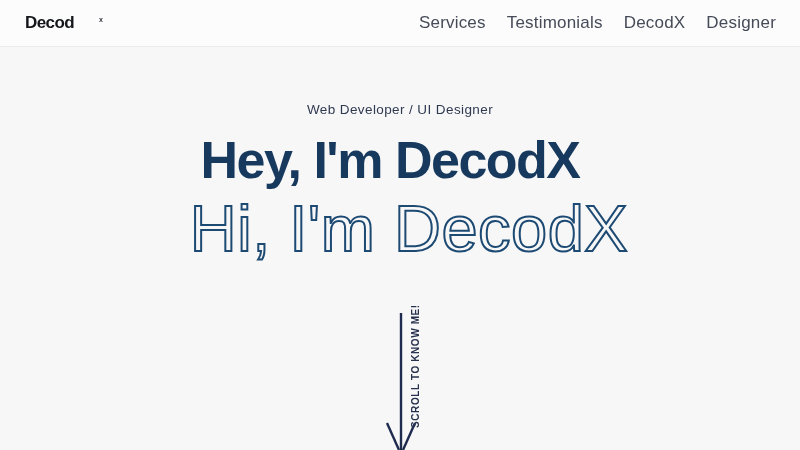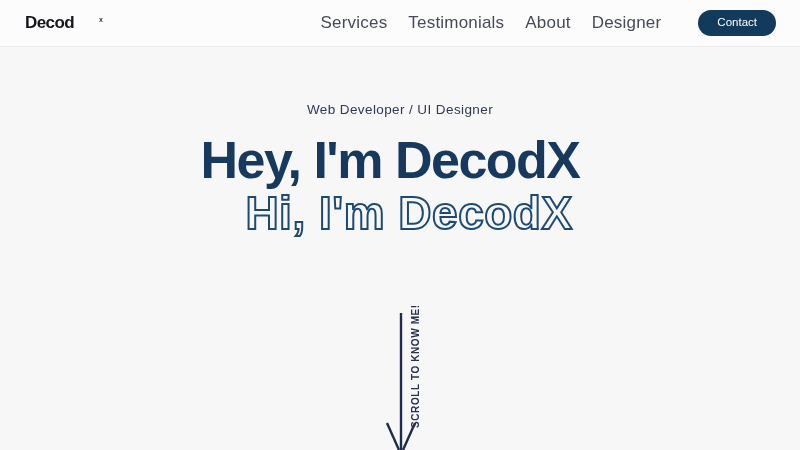--- a/index.html
+++ b/index.html
@@ -92,24 +92,24 @@
     margin-top:16px;
     font-size:52px;
     line-height:1.05;
     font-weight:900;
     letter-spacing:-1.5px;
     color:var(--navy);
     transform:translateX(-10px);
     white-space:nowrap;
   }
   .hero-title-outline{
-    margin-top:1px;
-    font-size:46px;
+    margin-top:7px;
+    font-size:65px;
     line-height:1.05;
-    font-weight:700;
+    font-weight:400;
     letter-spacing:0.5px;
     color:transparent;
     -webkit-text-stroke:2px var(--outline);
     text-stroke:2px var(--outline);
     transform:translateX(9px);
     white-space:nowrap;
   }
 
   
   .scroll-indicator{
@@ -140,23 +140,22 @@
 <body>
 
 <header class="header">
   <div class="logo">
     <span>Decod</span>
       <span class="logo-mark">x</span>
   </div>
   <nav class="nav">
     <a class="nav-link">Services</a>
     <a class="nav-link">Testimonials</a>
-    <a class="nav-link">About</a>
+    <a class="nav-link">DecodX</a>
     <a class="nav-link">Designer</a>
-    <button class="contact-btn">Contact</button>
   </nav>
 </header>
 
 <main class="hero">
   <div class="hero-subtitle">Web Developer / UI Designer</div>
   <h1 class="hero-title-solid">Hey, I'm DecodX</h1>
   <h1 class="hero-title-outline">Hi, I'm DecodX</h1>
 </main>
 
 <div class="scroll-indicator">

